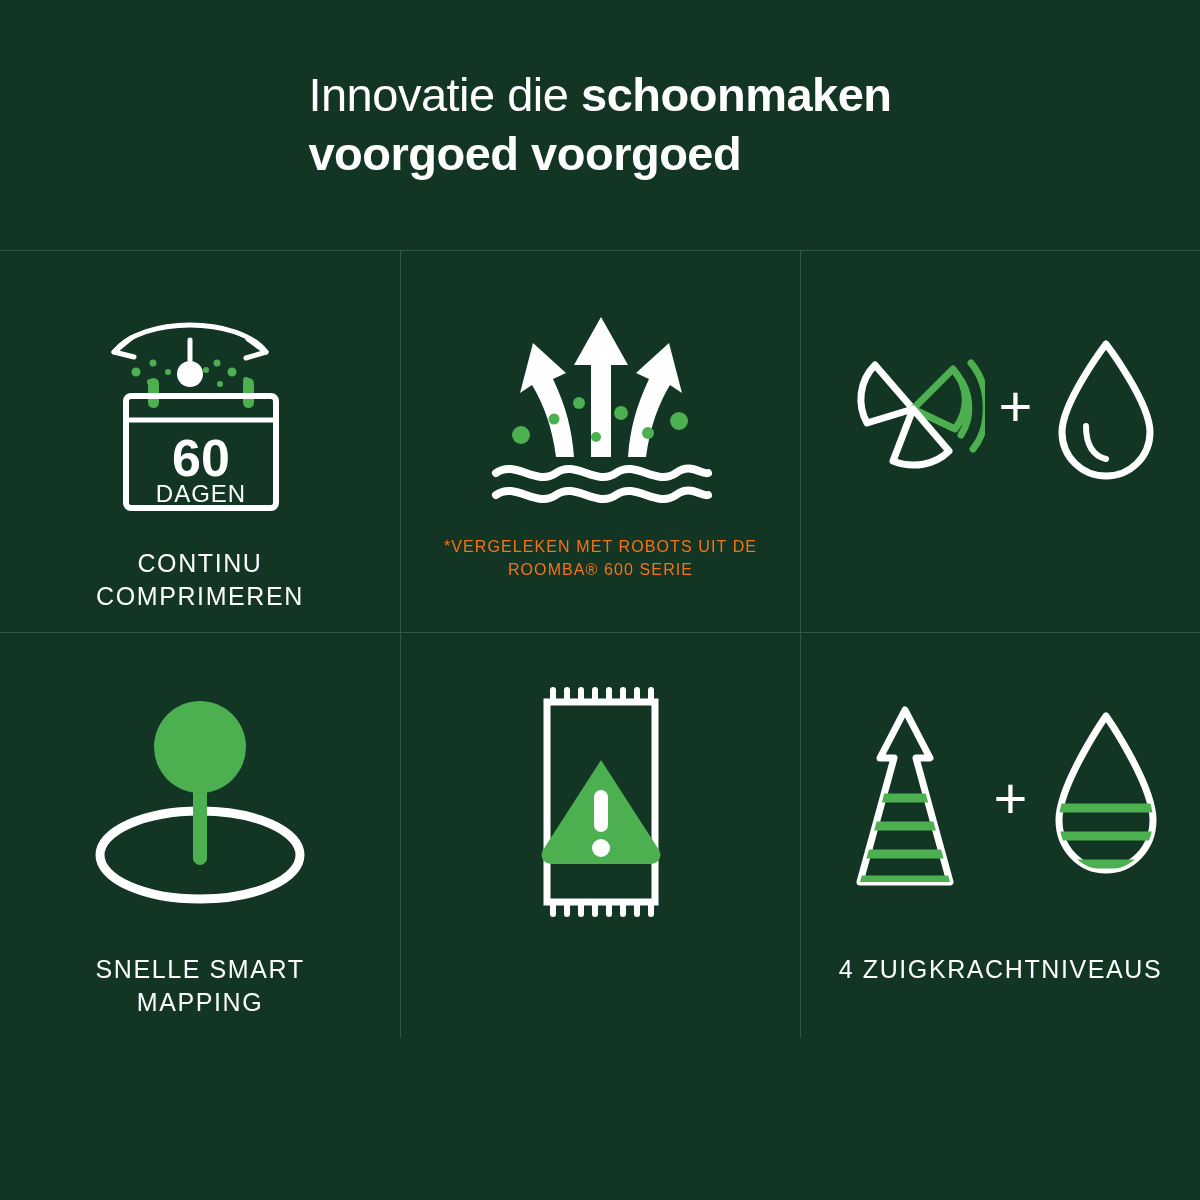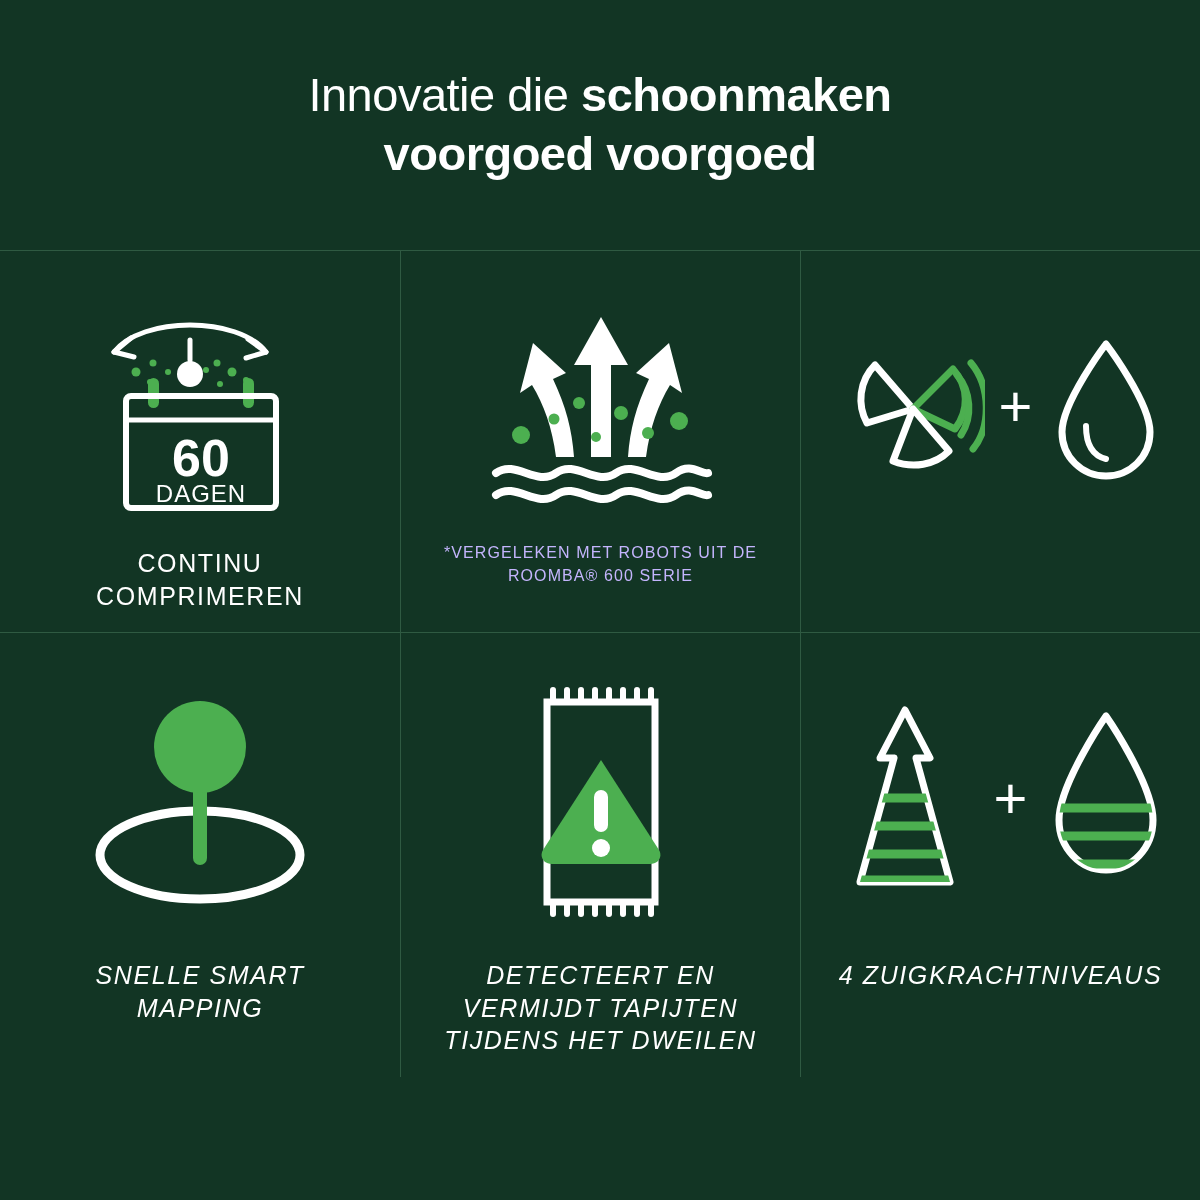--- a/index.html
+++ b/index.html
@@ -25,21 +25,21 @@
   .header {
     height: 250px;
     display: flex;
     flex-direction: column;
     align-items: center;
     justify-content: center;
     padding: 0 60px;
     box-sizing: border-box;
   }
   .headline {
-    text-align: center;
+    text-align: left;
     font-size: 47px;
     line-height: 1.25;
     letter-spacing: -0.5px;
     font-weight: 300;
     max-width: 900px;
   }
   .headline .bold {
     font-weight: 700;
   }
   
@@ -80,25 +80,25 @@
     text-transform: uppercase;
     margin-top: 12px;
   }
   .subcaption {
     text-align: center;
     font-size: 16px;
     line-height: 1.45;
     letter-spacing: 1.1px;
     font-weight: 400;
     text-transform: uppercase;
-    margin-top: 6px;
-    color: #c4b5fd;
+    margin-top: 0;
+    color: #f97316;
   }
   .row2 .icon-box { height: 270px; }
-  .row2 .caption { margin-top: 22px; font-style: italic; }
+  .row2 .caption { margin-top: 16px; }
   .plus {
     font-size: 58px;
     font-weight: 300;
     line-height: 1;
     color: #ffffff;
     margin: 0 14px;
     position: relative;
     top: -4px;
   }
   .icon-row {
@@ -238,25 +238,20 @@
             <line x1="108" y1="220" x2="108" y2="232"></line>
             <line x1="122" y1="220" x2="122" y2="232"></line>
             <line x1="136" y1="220" x2="136" y2="232"></line>
             <line x1="150" y1="220" x2="150" y2="232"></line>
           </g>
           <path d="M100 78 L158 168 C162 175, 157 182, 149 182 L51 182 C43 182, 38 175, 42 168 Z" fill="#4caf50"></path>
           <rect x="93" y="108" width="14" height="42" rx="7" fill="#ffffff"></rect>
           <circle cx="100" cy="166" r="9" fill="#ffffff"></circle>
         </svg>
       </div>
-      <div class="caption">
-        <span>DETECTEERT EN</span><br>
-        <span>VERMIJDT TAPIJTEN</span><br>
-        <span>TIJDENS HET DWEILEN</span>
-      </div>
     </div>
 
     <div class="cell row2">
       <div class="icon-box">
         <div class="icon-row">
           <svg width="150" height="200" viewBox="0 0 150 200">
             <defs>
               <clipPath id="clipArrow">
                 <path d="M75 8 L100 56 L86 56 L120 180 L30 180 L64 56 L50 56 Z"></path>
               </clipPath>

